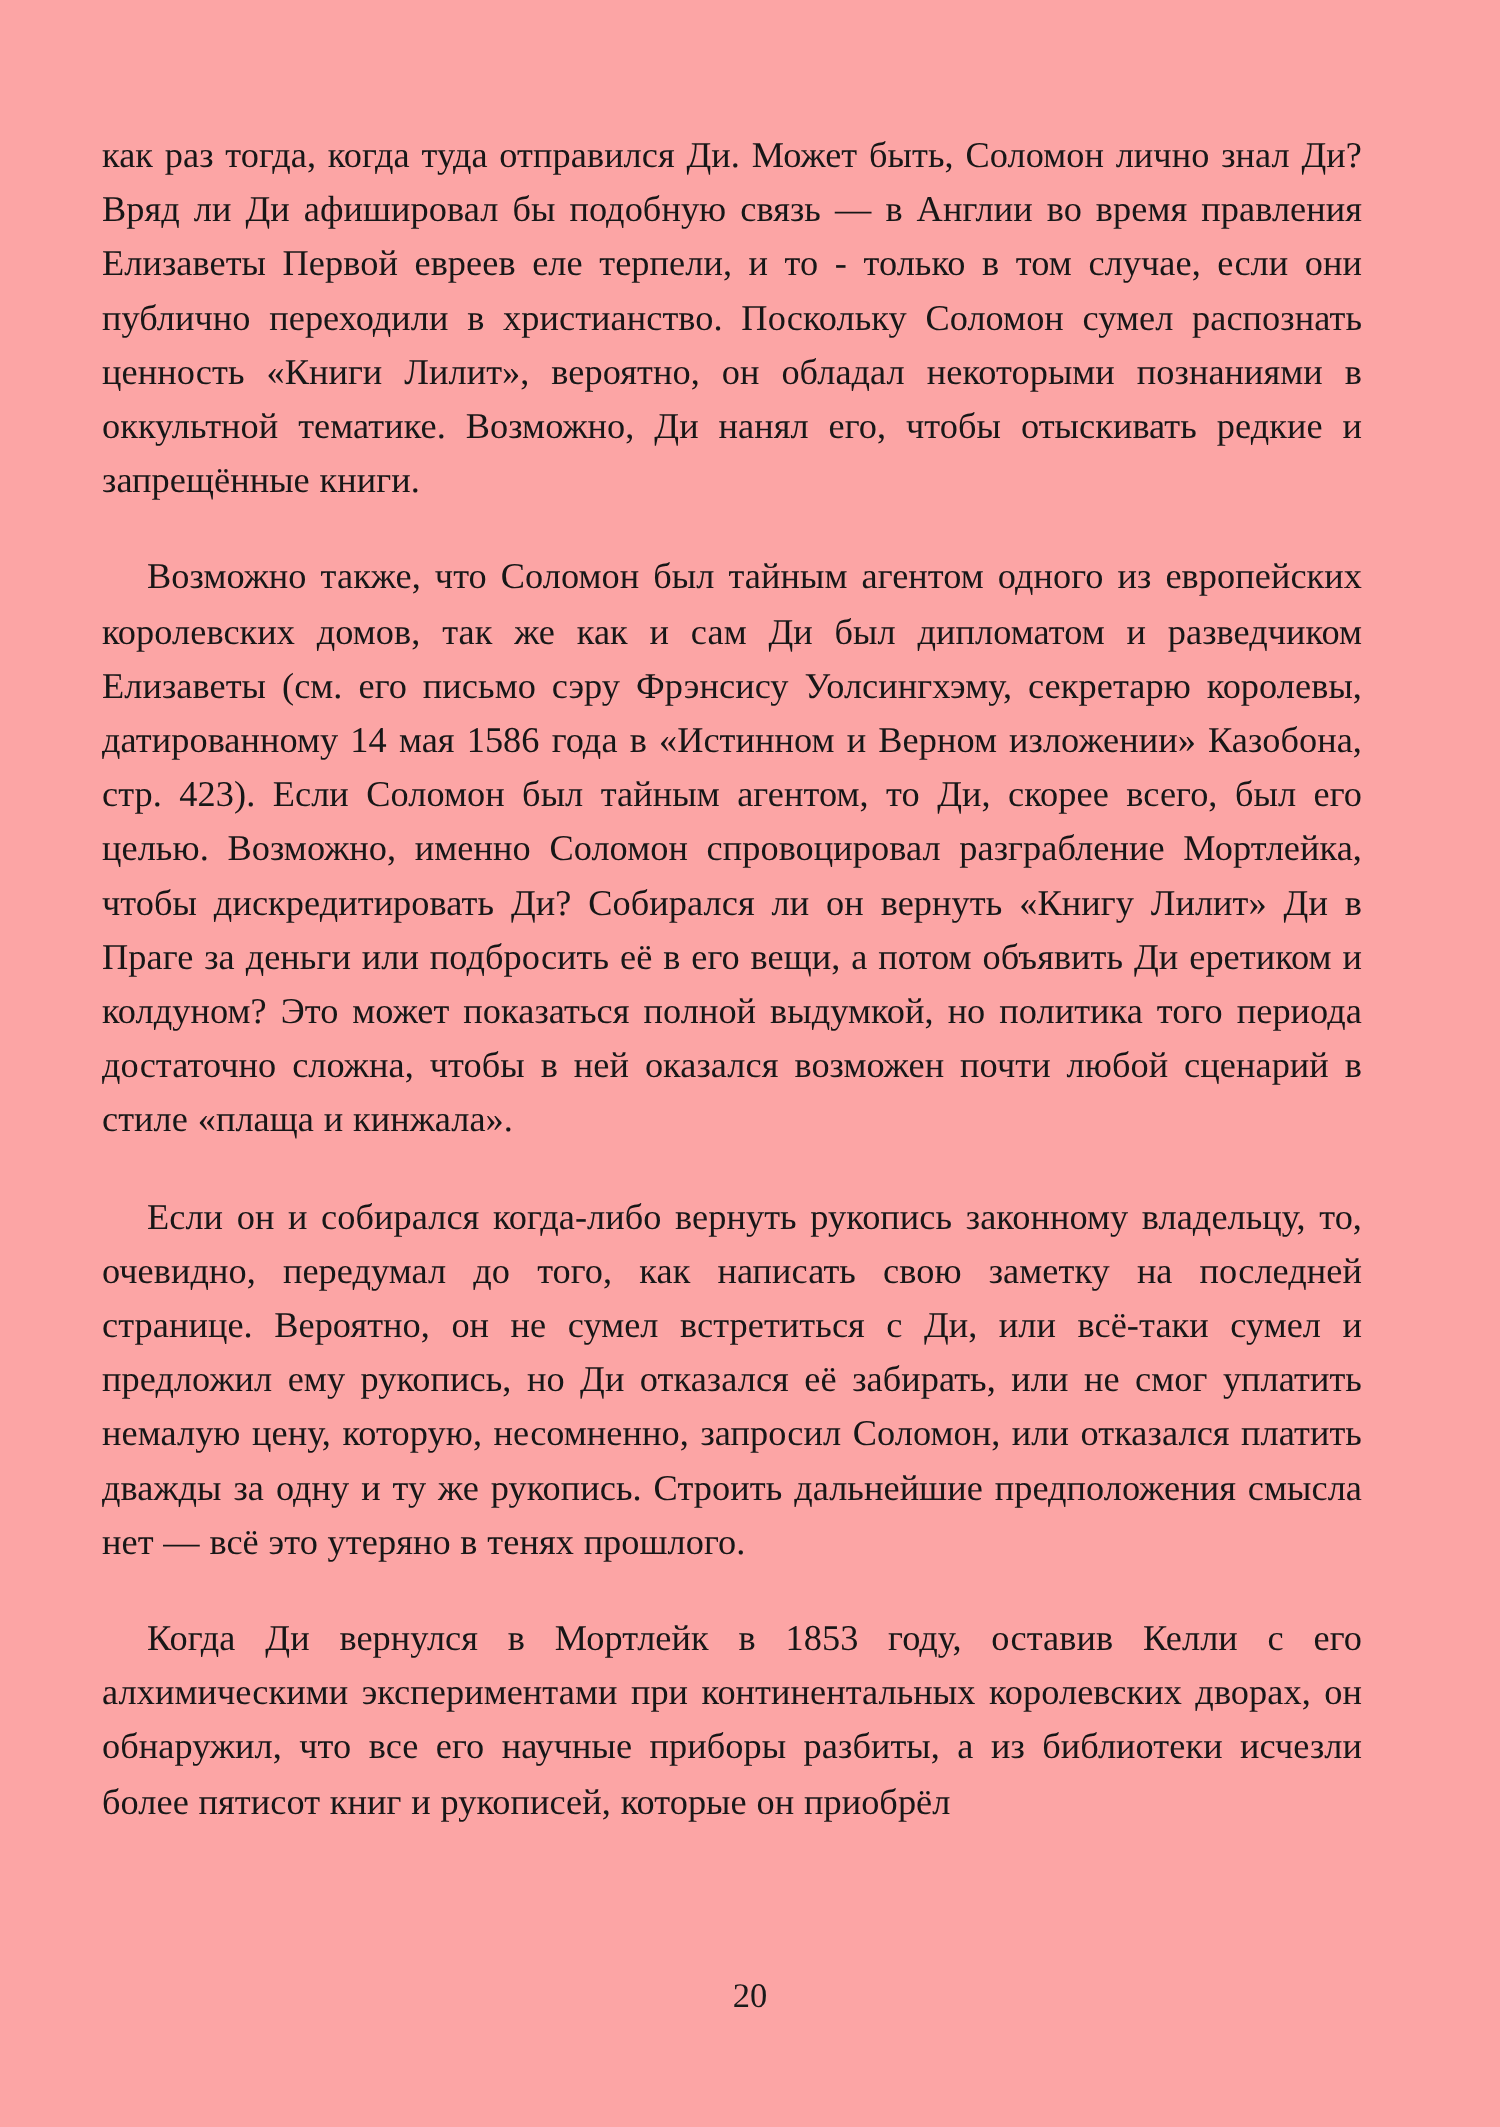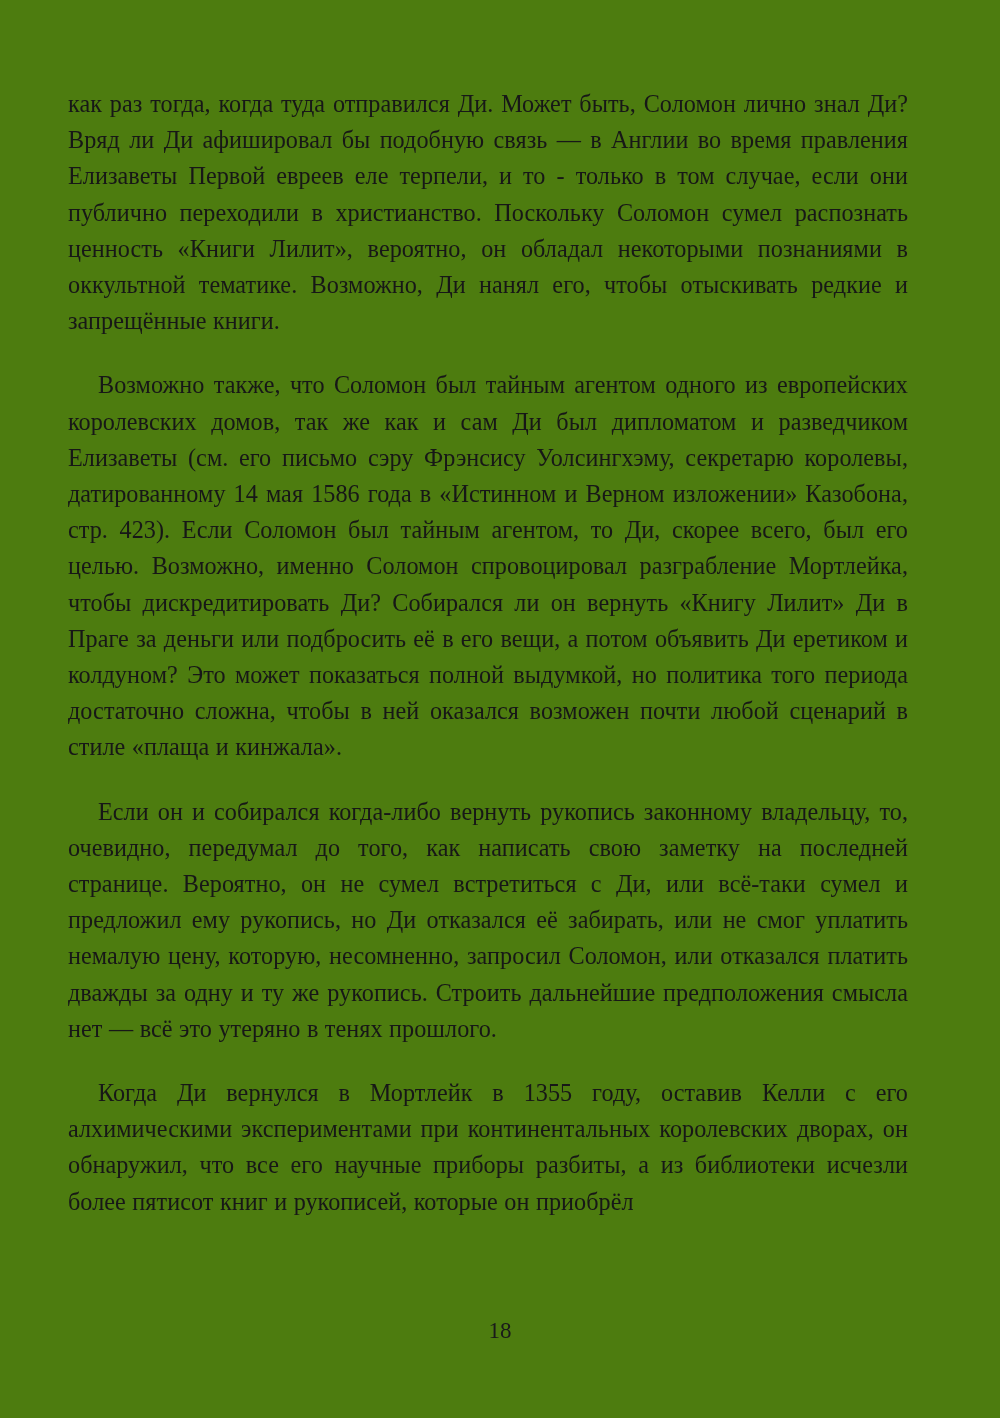--- a/index.html
+++ b/index.html
@@ -14,21 +14,21 @@
     background: #ffffff;
     font-family: "Liberation Serif", "DejaVu Serif", serif;
     color: #1a1a1a;
     overflow: hidden;
   }
 
   .page {
     position: relative;
     width: 1000px;
     height: 1418px;
-    background: #4d7c0f;
+    background: #fca5a5;
     box-sizing: border-box;
   }
 
   .text-block {
     position: absolute;
     left: 68px;
     top: 86px;
     width: 840px;
   }
 
@@ -68,18 +68,18 @@
 </style>
 </head>
 <body>
 
 <div class="page">
 
   <div class="text-block">
     <p class="para">как раз тогда, когда туда отправился Ди. Может быть, Соломон лично знал Ди? Вряд ли Ди афишировал бы подобную связь — в Англии во время правления Елизаветы Первой евреев еле терпели, и то - только в том случае, если они публично переходили в христианство. Поскольку Соломон сумел распознать ценность «Книги Лилит», вероятно, он обладал некоторыми познаниями в оккультной тематике. Возможно, Ди нанял его, чтобы отыскивать редкие и запрещённые книги.</p>
     <p class="para indent">Возможно также, что Соломон был тайным агентом одного из европейских королевских домов, так же как и сам Ди был дипломатом и разведчиком Елизаветы (см. его письмо сэру Фрэнсису Уолсингхэму, секретарю королевы, датированному 14 мая 1586 года в «Истинном и Верном изложении» Казобона, стр. 423). Если Соломон был тайным агентом, то Ди, скорее всего, был его целью. Возможно, именно Соломон спровоцировал разграбление Мортлейка, чтобы дискредитировать Ди? Собирался ли он вернуть «Книгу Лилит» Ди в Праге за деньги или подбросить её в его вещи, а потом объявить Ди еретиком и колдуном? Это может показаться полной выдумкой, но политика того периода достаточно сложна, чтобы в ней оказался возможен почти любой сценарий в стиле «плаща и кинжала».</p>
     <p class="para indent">Если он и собирался когда-либо вернуть рукопись законному владельцу, то, очевидно, передумал до того, как написать свою заметку на последней странице. Вероятно, он не сумел встретиться с Ди, или всё-таки сумел и предложил ему рукопись, но Ди отказался её забирать, или не смог уплатить немалую цену, которую, несомненно, запросил Соломон, или отказался платить дважды за одну и ту же рукопись. Строить дальнейшие предположения смысла нет — всё это утеряно в тенях прошлого.</p>
-    <p class="para indent">Когда Ди вернулся в Мортлейк в 1355 году, оставив Келли с его алхимическими экспериментами при континентальных королевских дворах, он обнаружил, что все его научные приборы разбиты, а из библиотеки исчезли более пятисот книг и рукописей, которые он приобрёл</p>
+    <p class="para indent">Когда Ди вернулся в Мортлейк в 1853 году, оставив Келли с его алхимическими экспериментами при континентальных королевских дворах, он обнаружил, что все его научные приборы разбиты, а из библиотеки исчезли более пятисот книг и рукописей, которые он приобрёл</p>
   </div>
 
-  <div class="folio">18</div>
+  <div class="folio">20</div>
 
 </div>
 
 </body></html>

